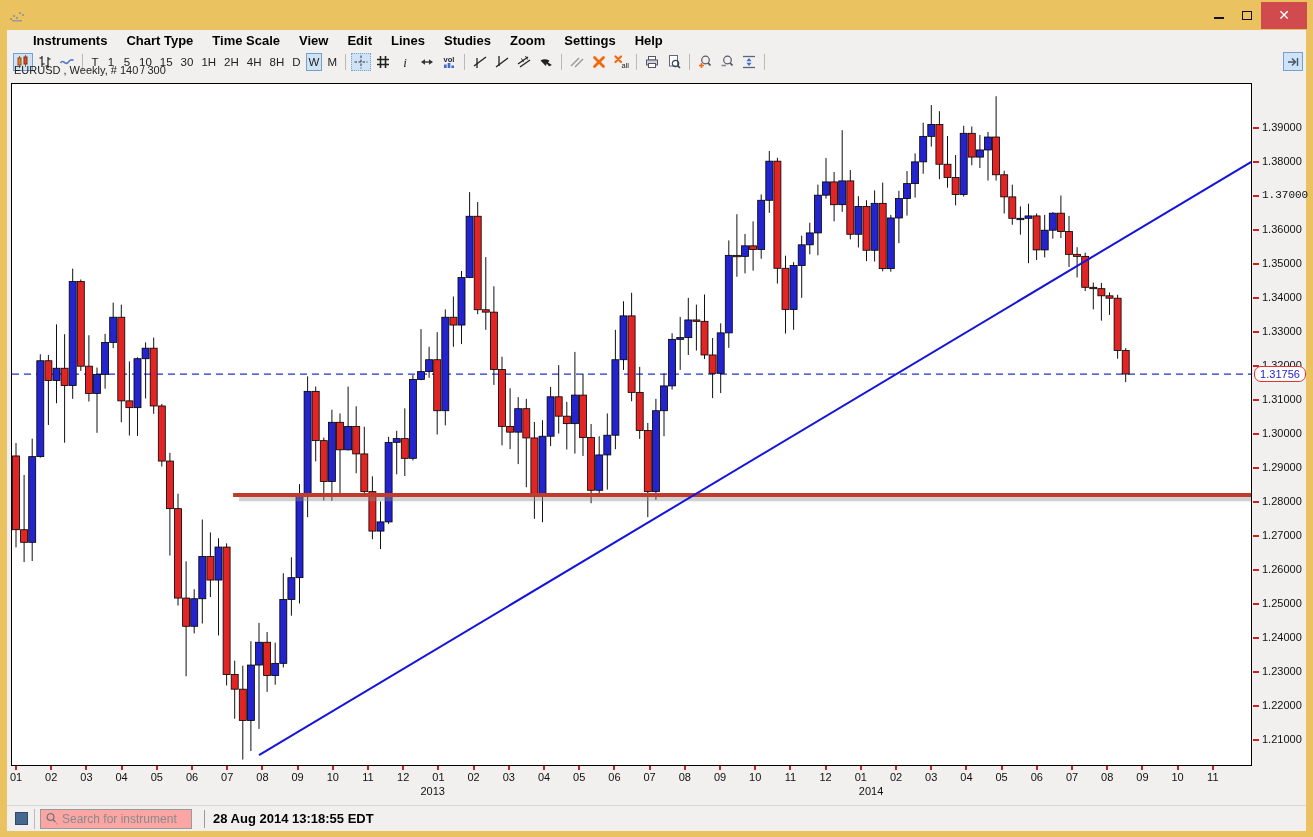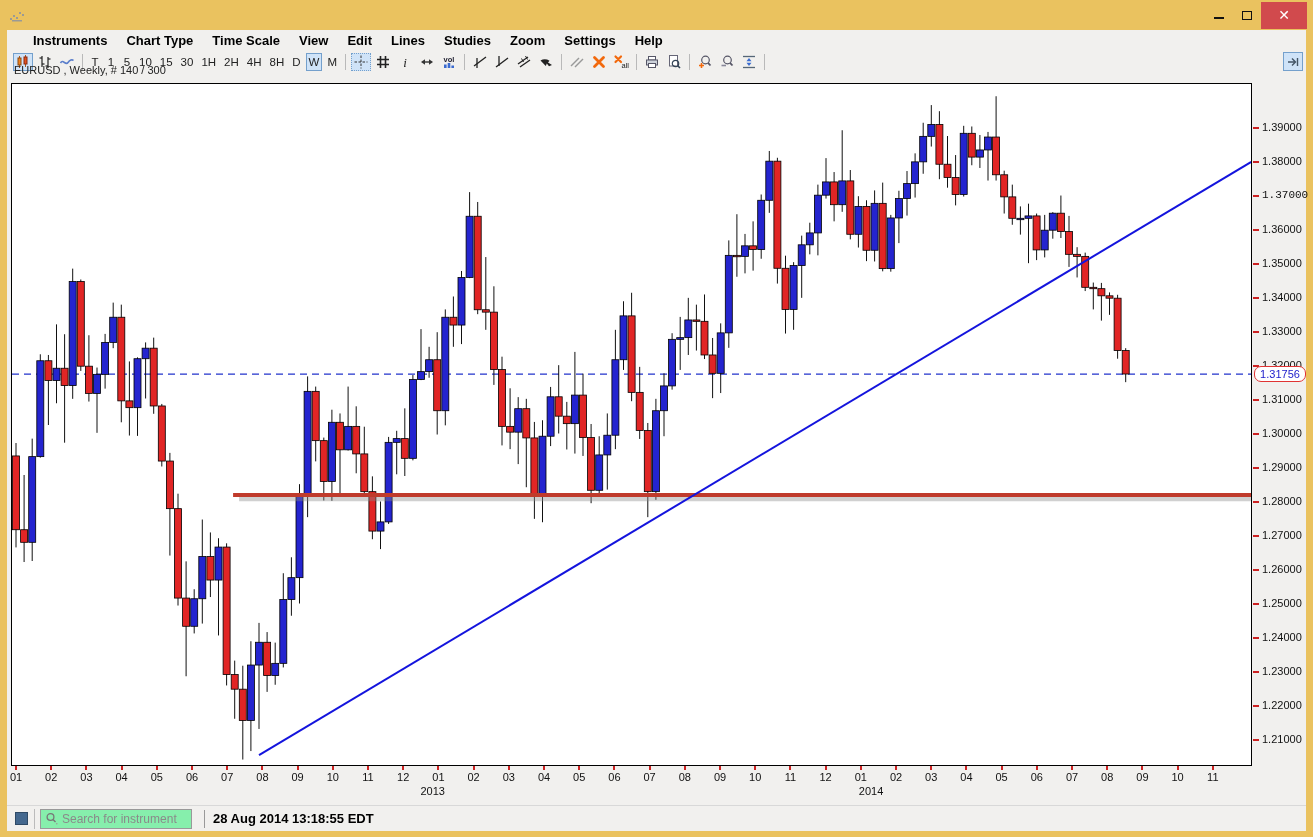--- a/index.html
+++ b/index.html
@@ -48,21 +48,21 @@
   .xyear{position:absolute;top:19px;width:36px;text-align:left;font-size:11px;color:#111;}
   #price-tag{position:absolute;left:1247px;width:52px;height:16px;background:#fff;
     border:1px solid #e03333;color:#2222cc;font-size:11px;display:flex;align-items:center;
     justify-content:center;}
   
   #statusbar{position:absolute;left:0;top:775px;width:100%;height:26px;background:#f1f0ee;
     border-top:1px solid #d8d8d8;display:flex;align-items:center;}
   #status-sq{width:13px;height:13px;background:#44688e;border:1px solid #2f4a66;margin-left:8px;}
   .vsep{width:1px;height:20px;background:#bbb;margin:0 5px 0 6px;}
   .vsep2{width:1px;height:18px;background:#999;margin:0 8px 0 12px;}
-  #searchbox{width:152px;height:20px;background:#86efac;border:1px solid #999;display:flex;
+  #searchbox{width:152px;height:20px;background:#fca5a5;border:1px solid #999;display:flex;
     align-items:center;padding:0 3px;}
   #searchbox input{border:none;outline:none;width:125px;font-size:12px;
     font-family:"Liberation Sans",sans-serif;color:#333;background:transparent;}
   #searchbox input::placeholder{color:#8a8a8a;}
   #timestamp{font-size:13px;font-weight:bold;color:#000;white-space:nowrap;}
 </style>
 </head>
 <body>
 
 <div id="window">

